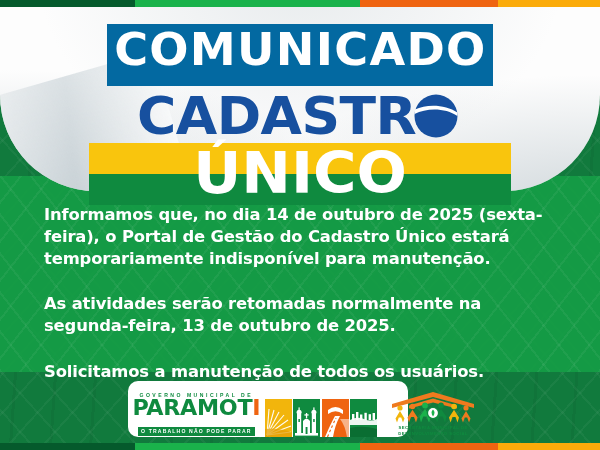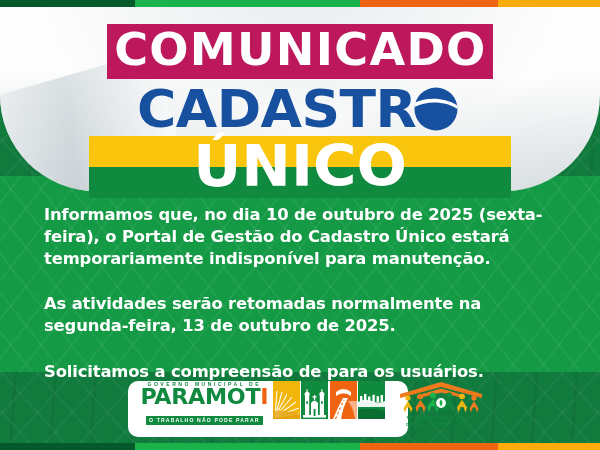--- a/index.html
+++ b/index.html
@@ -92,22 +92,22 @@
   .title-stack {
     position:absolute;
     left:0; right:0; top:24px;
     z-index:12;
     text-align:center;
   }
 
   
   .band-comunicado {
     display:inline-block;
-    background:#be185d;
-    padding:4px 16px 7px;
+    background:#0369a1;
+    padding:4px 16px 14px;
     line-height:1;
     text-align:right;
   }
   .band-comunicado .txt {
     display:block;
     font-family:"DejaVu Sans", sans-serif;
     font-weight:700;
     font-size:44px;
     letter-spacing:1.2px;
     color:#ffffff;
@@ -195,22 +195,22 @@
   .footer-card {
     position:absolute;
     left:128px;
     top:381px;
     width:280px;
     height:56px;
     background:#ffffff;
     border-radius:10px;
     z-index:25;
     display:flex;
-    align-items:flex-start;
-    padding:0 10px;
+    align-items:flex-end;
+    padding:0 2px;
     gap:8px;
   }
 
   
   .logo-paramoti { flex:0 0 auto; text-align:center; padding-left:6px; }
   .lp-top {
     font-family:"Liberation Sans", sans-serif;
     font-size:5.1px; font-weight:700;
     letter-spacing:2.5px;
     color:#0f8a3f;
@@ -295,23 +295,23 @@
       <div class="band-unico">
         <div class="half-yellow"></div>
         <div class="half-green"></div>
         <div class="txt">ÚNICO</div>
       </div>
     </div>
 
   </div>
 
   <div class="body-copy">
-    <p>Informamos que, no dia 10 de outubro de 2025 (sexta-feira), o Portal de Gestão do Cadastro Único estará temporariamente indisponível para manutenção.</p>
+    <p>Informamos que, no dia 14 de outubro de 2025 (sexta-feira), o Portal de Gestão do Cadastro Único estará temporariamente indisponível para manutenção.</p>
     <p>As atividades serão retomadas normalmente na segunda-feira, 13 de outubro de 2025.</p>
-    <p>Solicitamos a compreensão de para os usuários.</p>
+    <p>Solicitamos a manutenção de todos os usuários.</p>
   </div>
 
   <div class="footer-card">
 
     <div class="logo-paramoti">
       <div class="lp-top">GOVERNO MUNICIPAL DE</div>
       <div class="lp-main"><span>PARAMOT</span><span class="accent">I</span></div>
       <div class="lp-bot">O TRABALHO NÃO PODE PARAR</div>
     </div>
 

